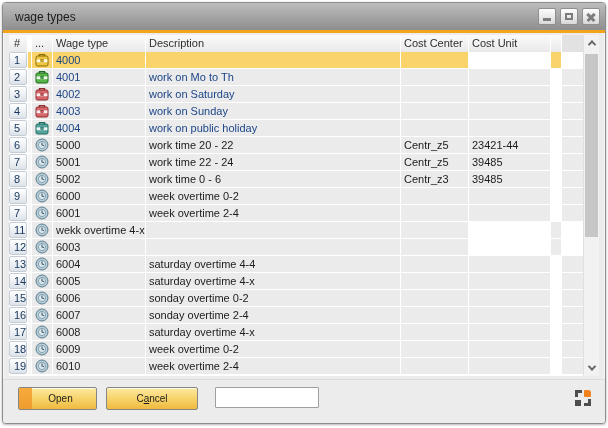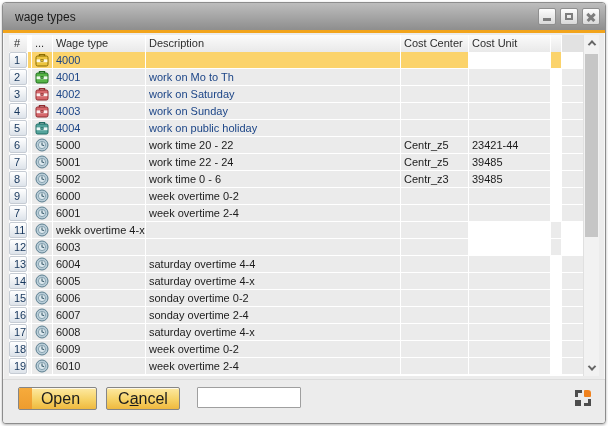--- a/index.html
+++ b/index.html
@@ -77,28 +77,28 @@
   .chev{width:6px;height:6px;border-left:2px solid #666;border-top:2px solid #666;}
   .chev.up{transform:rotate(45deg) translate(1px,1px);}
   .chev.down{transform:rotate(225deg) translate(1px,1px);}
   .thumb{position:absolute;left:1px;right:1px;top:19px;height:183px;background:#c6c6c6;cursor:pointer;}
   
   .footer{flex:1;display:flex;align-items:flex-start;padding:7px 13px 0 15px;background:#ececec;border-top:1px solid #dcdcdc;margin-top:3px;}
   .btn{
     position:relative;height:23px;border:1px solid #868686;border-radius:2px;
     background:linear-gradient(180deg,var(--button-face-top) 0%,#f6d266 55%,var(--button-face-bottom) 100%);
     box-shadow:inset 0 1px 0 rgba(255,255,255,.75);
-    font-family:"Liberation Sans",sans-serif;font-size:16px;color:#1c1c1c;cursor:pointer;overflow:hidden;
+    font-family:"Liberation Sans",sans-serif;font-size:10px;color:#1c1c1c;cursor:pointer;overflow:hidden;
   }
   .btn-open{width:79px;padding-left:12px;}
   .btn-open .open-accent{
     position:absolute;left:0;top:0;bottom:0;width:13px;
     background:linear-gradient(180deg,#f6ab3c,var(--open-accent));
   }
-  .btn-cancel{width:74px;margin-left:9px;}
+  .btn-cancel{width:92px;margin-left:9px;}
   .btn u{text-decoration:underline;}
   .filter-input{
     width:104px;height:21px;margin-left:17px;border:1px solid #9f9f9f;border-radius:1px;
     background:#ffffff;font-family:"Liberation Sans",sans-serif;font-size:12px;padding:0 3px;
   }
   .resize-grip{
     margin-left:auto;margin-top:3px;width:17px;height:17px;cursor:nwse-resize;
     display:grid;grid-template-columns:7px 7px;grid-template-rows:7px 7px;gap:2px;
   }
   .rg-tl{border-top:3px solid var(--resize-icon-gray);border-left:3px solid var(--resize-icon-gray);}

